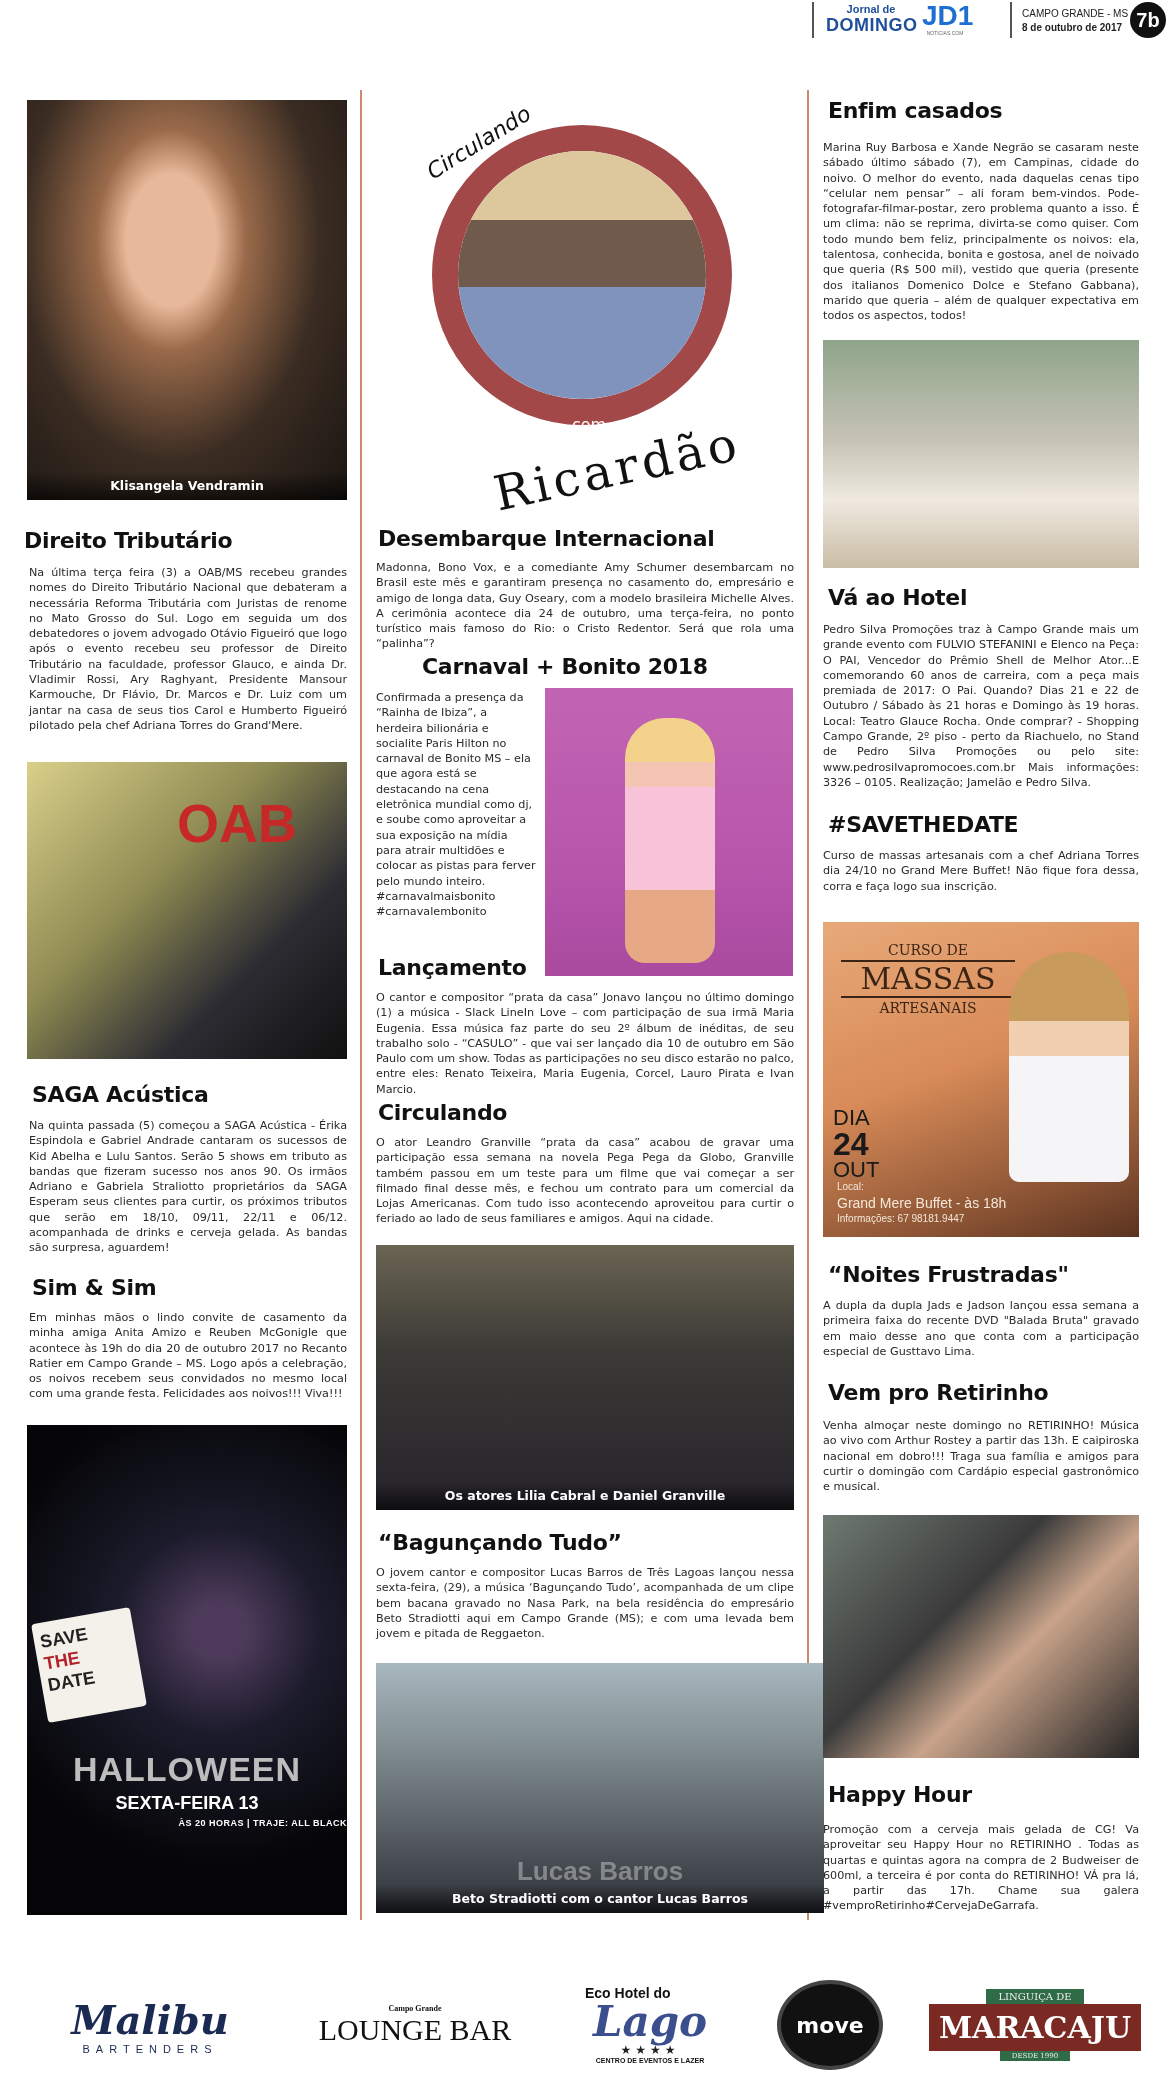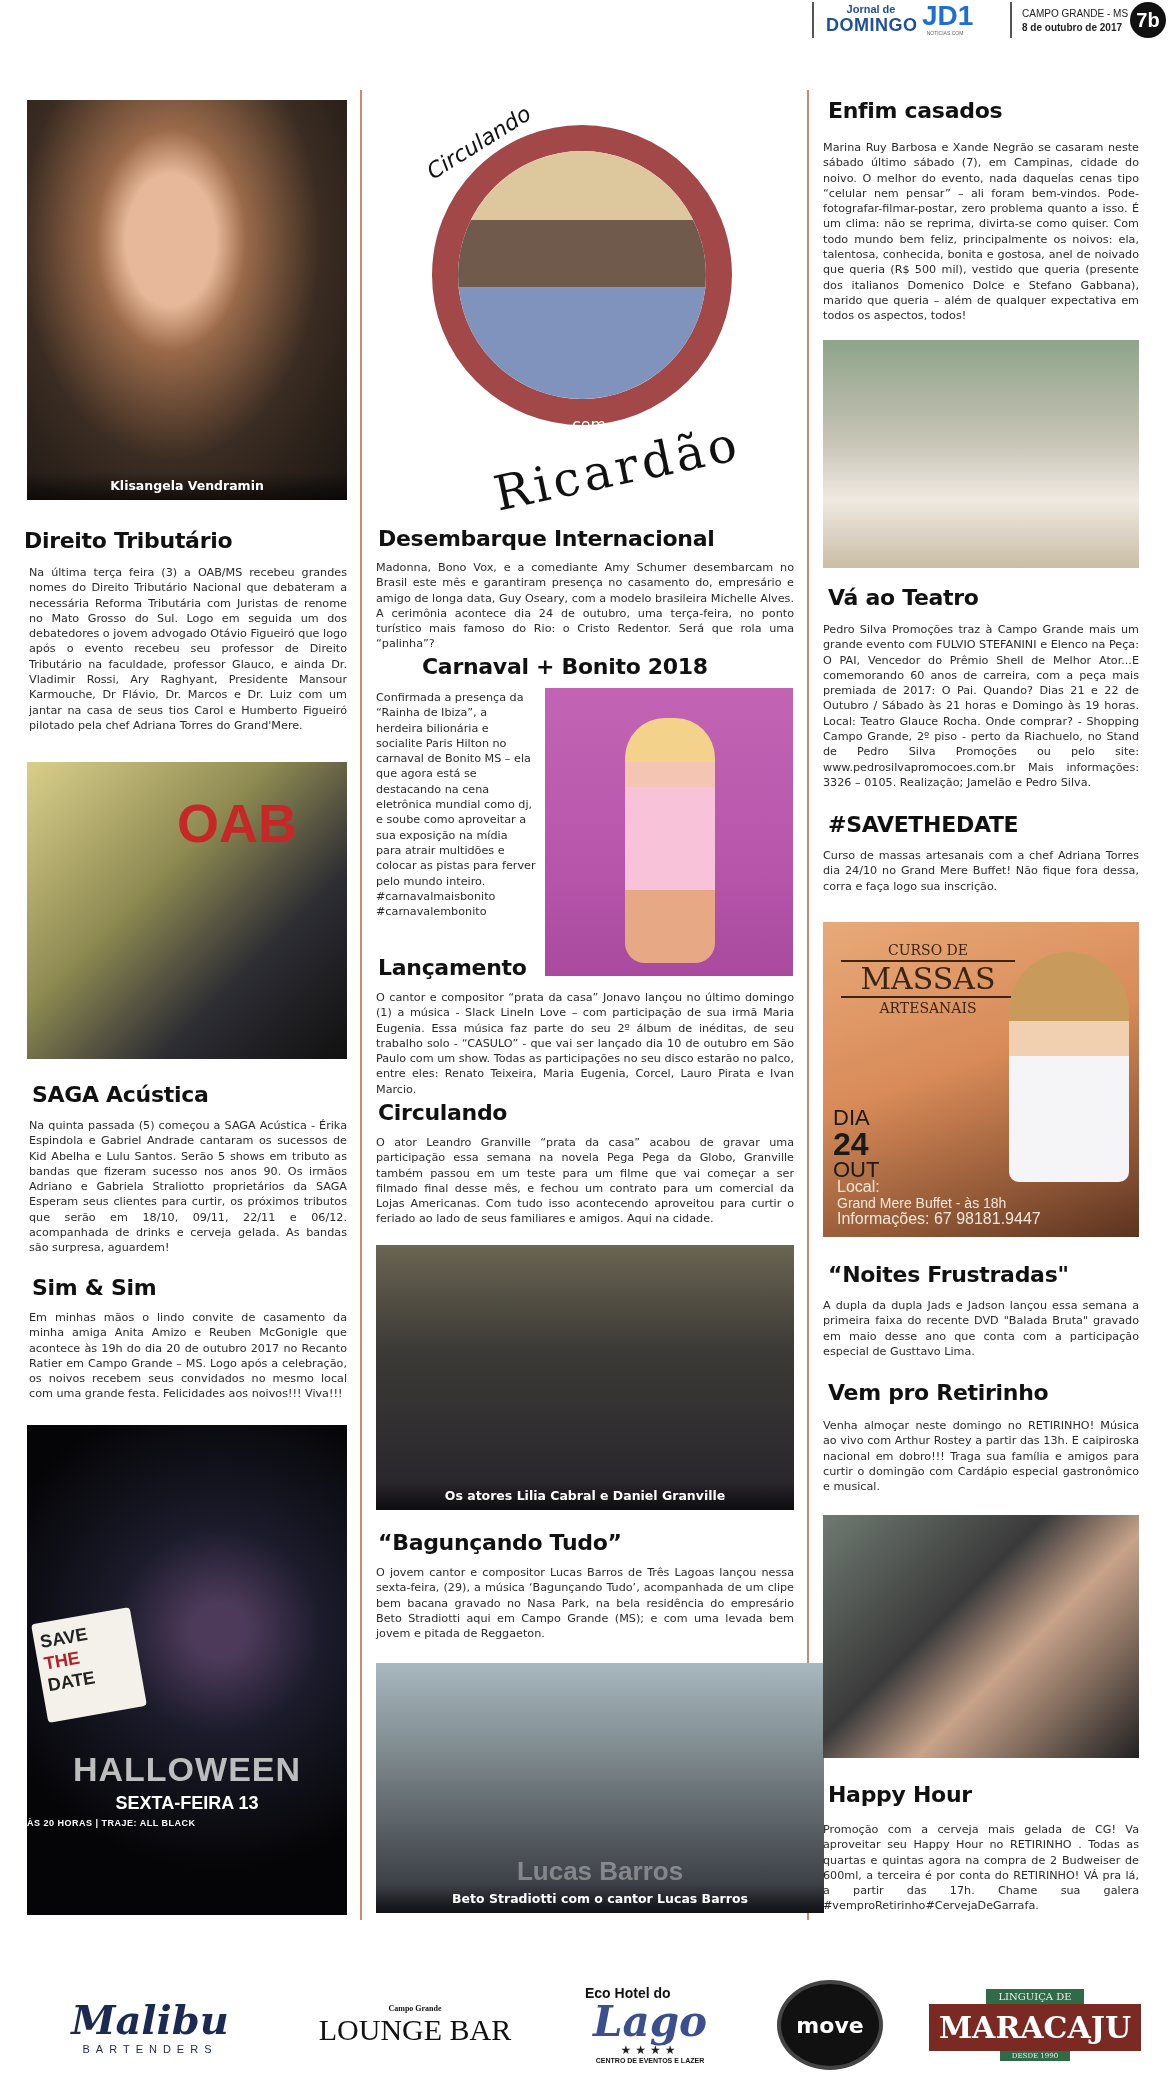--- a/index.html
+++ b/index.html
@@ -32,37 +32,37 @@
 
   
   .ph-klisangela { background: radial-gradient(ellipse at 45% 35%, #e8b89a 0 18%, #9a6a4a 30%, #3a2c22 60%, #1a1512 100%); }
   .ph-oab { background: linear-gradient(135deg, #d9cf8a 0%, #8e8a52 40%, #2c2c33 70%, #111 100%); }
   .ph-oab .oab-mark { position:absolute; left:150px; top:30px; font: bold 54px "Liberation Sans", sans-serif; color:#c62828; }
   .ph-halloween { background: radial-gradient(circle at 60% 42%, #4d3a5a 0 8%, #1b1b2b 30%, #050507 70%); }
   .save-date-card { position:absolute; left:12px; top:190px; width:100px; height:100px; background:#f4f0ea; transform: rotate(-10deg); border-radius:4px; font: bold 18px/22px "Liberation Sans", sans-serif; color:#222; padding:8px 6px; }
   .save-date-card .red { color:#b3202a; }
   .hw-title { position:absolute; left:0; right:0; top:325px; text-align:center; font: bold 34px "Liberation Sans", sans-serif; color:#bdbdbd; letter-spacing:1px; }
   .hw-sub { position:absolute; left:0; right:0; top:368px; text-align:center; font: bold 18px "Liberation Sans", sans-serif; color:#fff; }
-  .hw-sub2 { position:absolute; left:0; right:0; top:393px; text-align:left; font: bold 9px "Liberation Sans", sans-serif; color:#fff; letter-spacing: 0.5px; }
+  .hw-sub2 { position:absolute; left:0; right:0; top:393px; text-align:right; font: bold 9px "Liberation Sans", sans-serif; color:#fff; letter-spacing: 0.5px; }
 
   .ph-paris { background: linear-gradient(180deg, #c264b3 0%, #b856ac 60%, #a94a9f 100%); }
   .ph-paris .figure { position:absolute; left:55px; top:8px; width:80px; height:205px; border-radius: 40px 40px 20px 20px; background: linear-gradient(180deg, #f3d28b 0 18%, #f4c5b2 18% 28%, #f8c3d8 28% 70%, #e7a885 70% 100%); }
   .ph-lilia { background: linear-gradient(180deg, #6a6452 0%, #3b3a36 40%, #26232a 100%); }
   .ph-lucas { background: linear-gradient(180deg, #a8b8bf 0%, #7f8b8f 35%, #2e3038 100%); }
   .ph-lucas .wm { position:absolute; left:0; right:0; bottom:26px; text-align:center; font: bold 26px "Liberation Sans", sans-serif; color: rgba(255,255,255,0.35); }
   .ph-wedding { background: linear-gradient(180deg, #8ea48a 0%, #c8c4b6 45%, #efe9e0 70%, #c9bda5 100%); }
   .ph-massas { background: linear-gradient(160deg, #e8a979 0%, #d88b58 45%, #8d5535 80%, #5a3320 100%); }
   .massas-title { position:absolute; left:10px; top:20px; width:190px; text-align:center; font: 20px/22px "DejaVu Serif", serif; color:#3b2414; }
   .massas-title .mid { display:block; font-size:30px; line-height:34px; border-top:2px solid #3b2414; border-bottom:2px solid #3b2414; margin: 2px 8px; }
   .massas-title .top, .massas-title .bot { display:block; font-size:14px; line-height:16px; }
   .massas-chef { position:absolute; right:10px; top:30px; width:120px; height:230px; border-radius: 60px 60px 10px 10px; background: linear-gradient(180deg, #c89a5c 0 30%, #f0d0b0 30% 45%, #f5f5f7 45% 100%); }
   .massas-date { position:absolute; left:10px; top:185px; color:#1a1a1a; font: 22px/22px "Liberation Sans", sans-serif; }
   .massas-date .num { display:block; font: bold 32px/30px "Liberation Sans", sans-serif; }
   .massas-info { position:absolute; left:14px; bottom:10px; color:#f4e7d8; font: 14px/16px "Liberation Sans", sans-serif; }
-  .massas-info .small { font-size:16px; display:block; }
+  .massas-info .small { font-size:10px; display:block; }
   .massas-info .mid { display:block; }
   .ph-retirinho { background: linear-gradient(135deg, #6f7a72 0%, #3a3a3a 40%, #c9a38a 60%, #222 100%); }
 
   
   .ricardao { position:absolute; left:372px; top:85px; width:430px; height:430px; }
   .ric-ring { position:absolute; left:60px; top:40px; width:300px; height:300px; border-radius:50%; border:26px solid #a34848; }
   .ric-photo { position:absolute; left:86px; top:66px; width:248px; height:248px; border-radius:50%; background: linear-gradient(180deg, #ddc89e 0 28%, #6f5a4c 28% 55%, #7f93bd 55% 100%); }
   .ric-circulando { position:absolute; left:48px; top:45px; font: italic 22px "DejaVu Sans", sans-serif; color:#111; transform: rotate(-32deg); }
   .ric-com { position:absolute; left:200px; top:330px; font: 16px "DejaVu Sans", sans-serif; color:#fff; }
   .ric-name { position:absolute; left:120px; top:355px; font: 48px "DejaVu Serif", serif; color:#111; transform: rotate(-12deg); letter-spacing: 4px; }
@@ -166,21 +166,21 @@
 <div class="photo ph-lucas" style="left:376px; top:1663px; width:448px; height:250px;">
   <div class="wm">Lucas Barros</div>
   <div class="caption">Beto Stradiotti com o cantor Lucas Barros</div>
 </div>
 
 <div class="blk headline" style="left:828px; top:98px;">Enfim casados</div>
 <div class="blk body-text" style="left:823px; top:140px; width:316px;">Marina Ruy Barbosa e Xande Negrão se casaram  neste sábado último sábado (7), em Campinas, cidade do noivo. O melhor do evento, nada daquelas cenas tipo “celular nem pensar” –  ali foram bem-vindos. Pode-fotografar-filmar-postar, zero problema quanto a isso. É um clima: não se reprima, divirta-se como quiser. Com todo mundo bem feliz, principalmente os noivos: ela, talentosa, conhecida, bonita e gostosa, anel de noivado que queria (R$ 500 mil), vestido que queria (presente dos italianos Domenico Dolce e Stefano Gabbana), marido que queria – além de qualquer expectativa em todos os aspectos, todos!</div>
 
 <div class="photo ph-wedding" style="left:823px; top:340px; width:316px; height:228px;"></div>
 
-<div class="blk headline" style="left:828px; top:585px;">Vá ao Teatro</div>
+<div class="blk headline" style="left:828px; top:585px;">Vá ao Hotel</div>
 <div class="blk body-text" style="left:823px; top:622px; width:316px;"> Pedro Silva Promoções traz à Campo Grande mais um grande evento com FULVIO STEFANINI e Elenco na Peça: O PAI, Vencedor do Prêmio Shell de Melhor Ator...E comemorando 60 anos de carreira, com a peça mais premiada de 2017: O Pai. Quando? Dias 21 e 22 de Outubro / Sábado às 21 horas e Domingo às 19 horas. Local: Teatro Glauce Rocha. Onde comprar? - Shopping Campo Grande, 2º piso - perto da Riachuelo, no Stand de Pedro Silva Promoções ou pelo site: www.pedrosilvapromocoes.com.br Mais informações: 3326 – 0105. Realização; Jamelão e Pedro Silva.</div>
 
 <div class="blk headline" style="left:828px; top:812px;">#SAVETHEDATE</div>
 <div class="blk body-text" style="left:823px; top:848px; width:316px;">Curso de massas artesanais com a chef Adriana Torres dia 24/10 no Grand Mere Buffet! Não fique fora dessa, corra e faça logo sua inscrição.</div>
 
 <div class="photo ph-massas" style="left:823px; top:922px; width:316px; height:315px;">
   <div class="massas-title">
     <span class="top">CURSO DE</span>
     <span class="mid">MASSAS</span>
     <span class="bot">ARTESANAIS</span>

